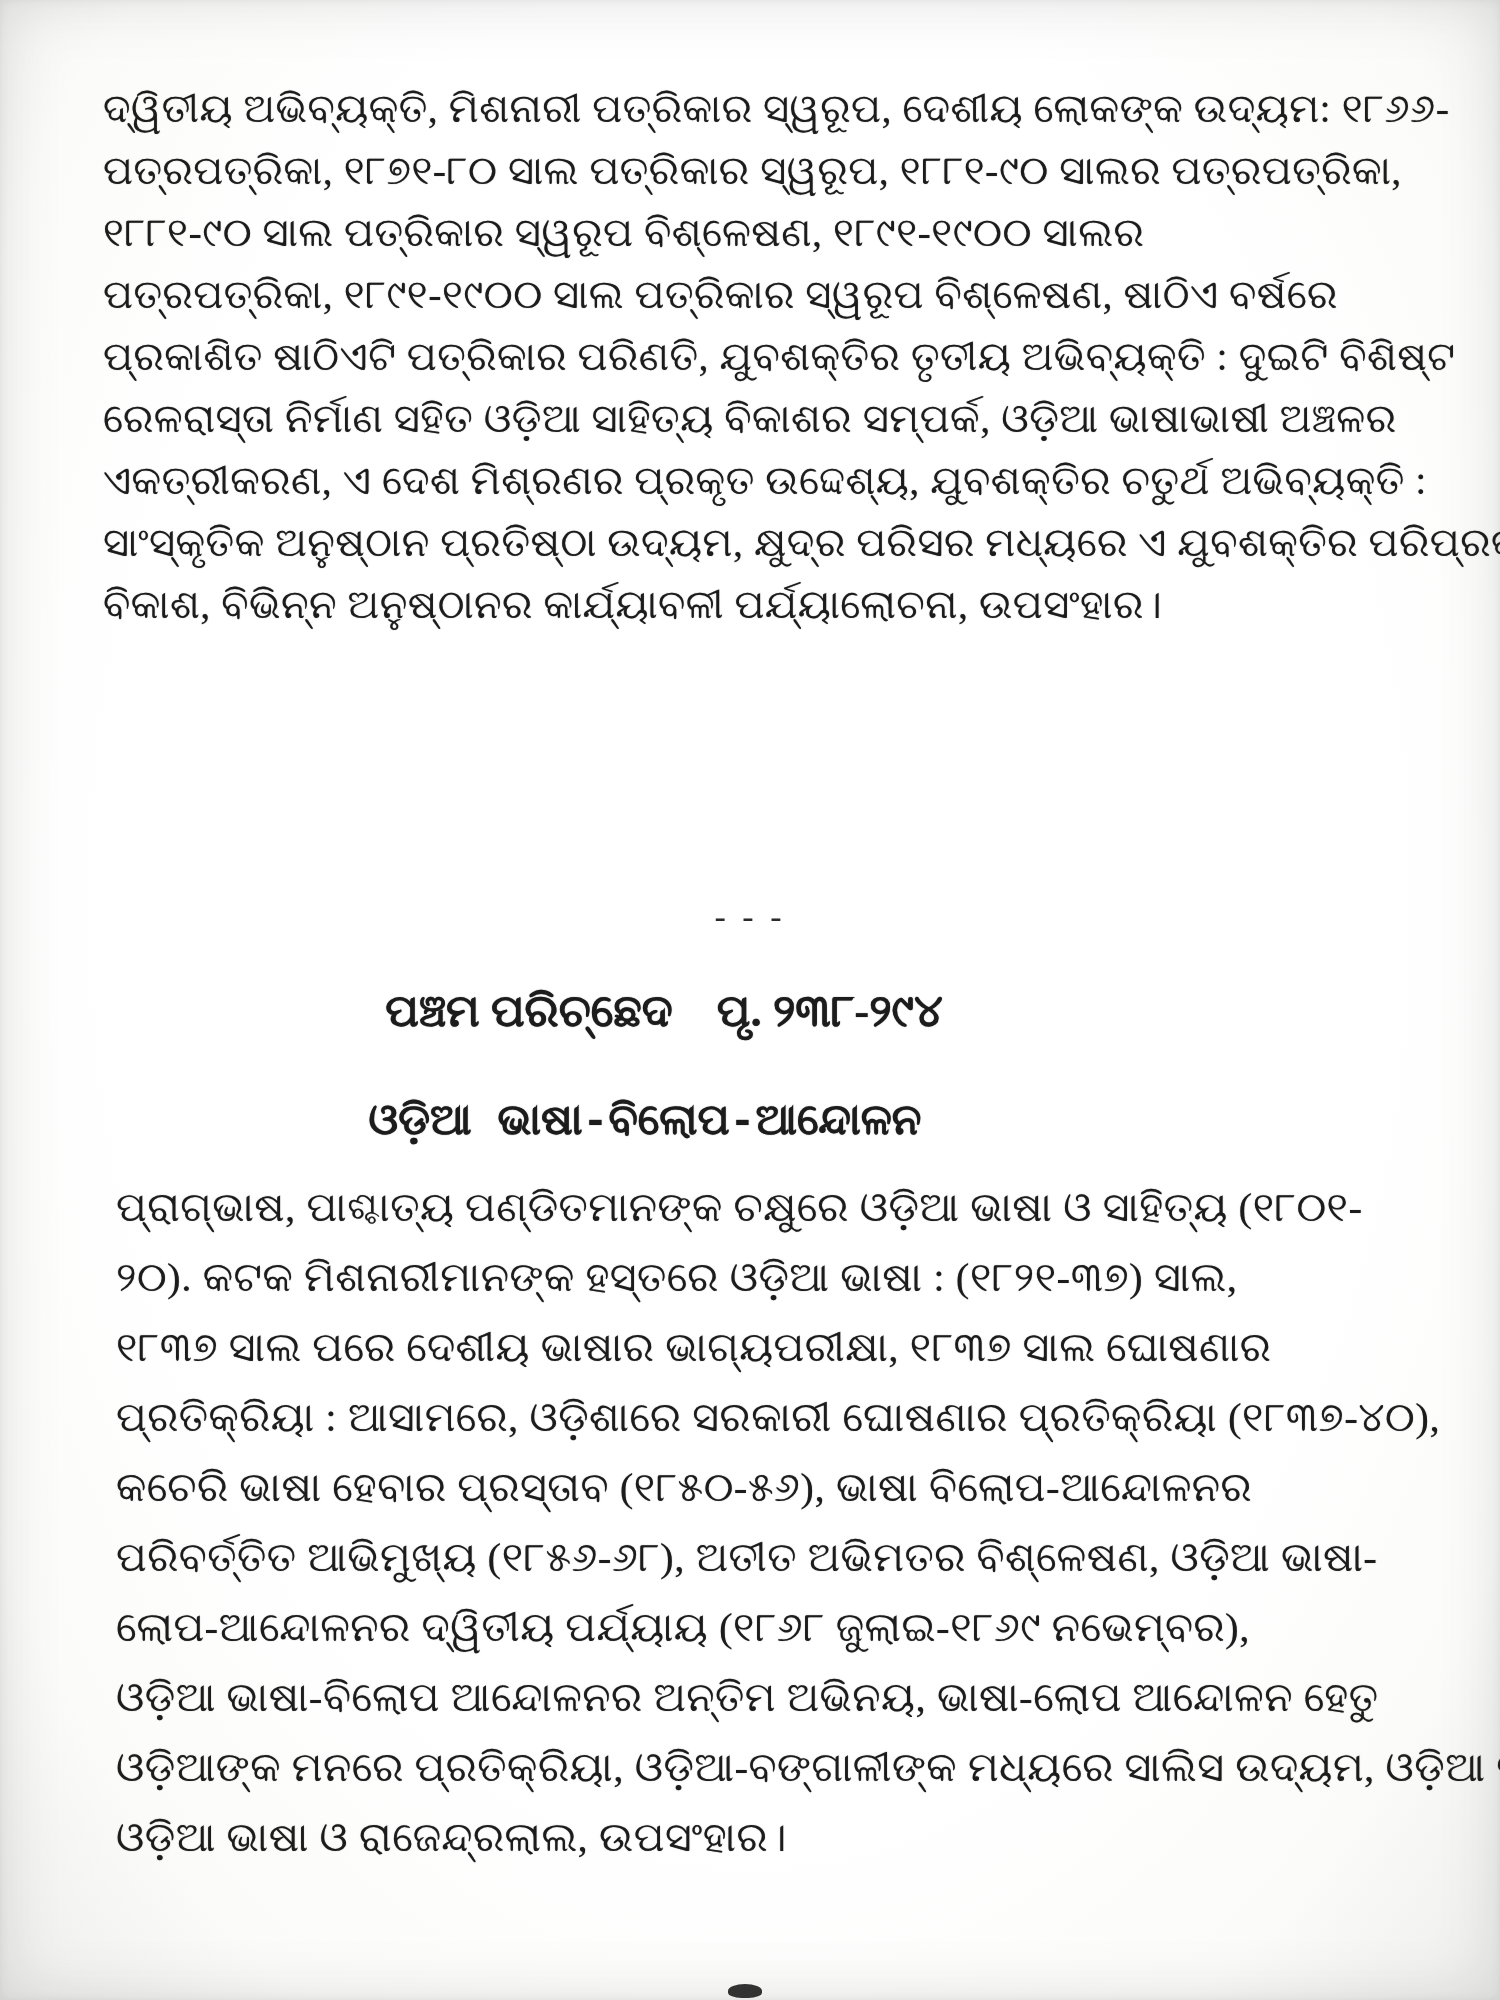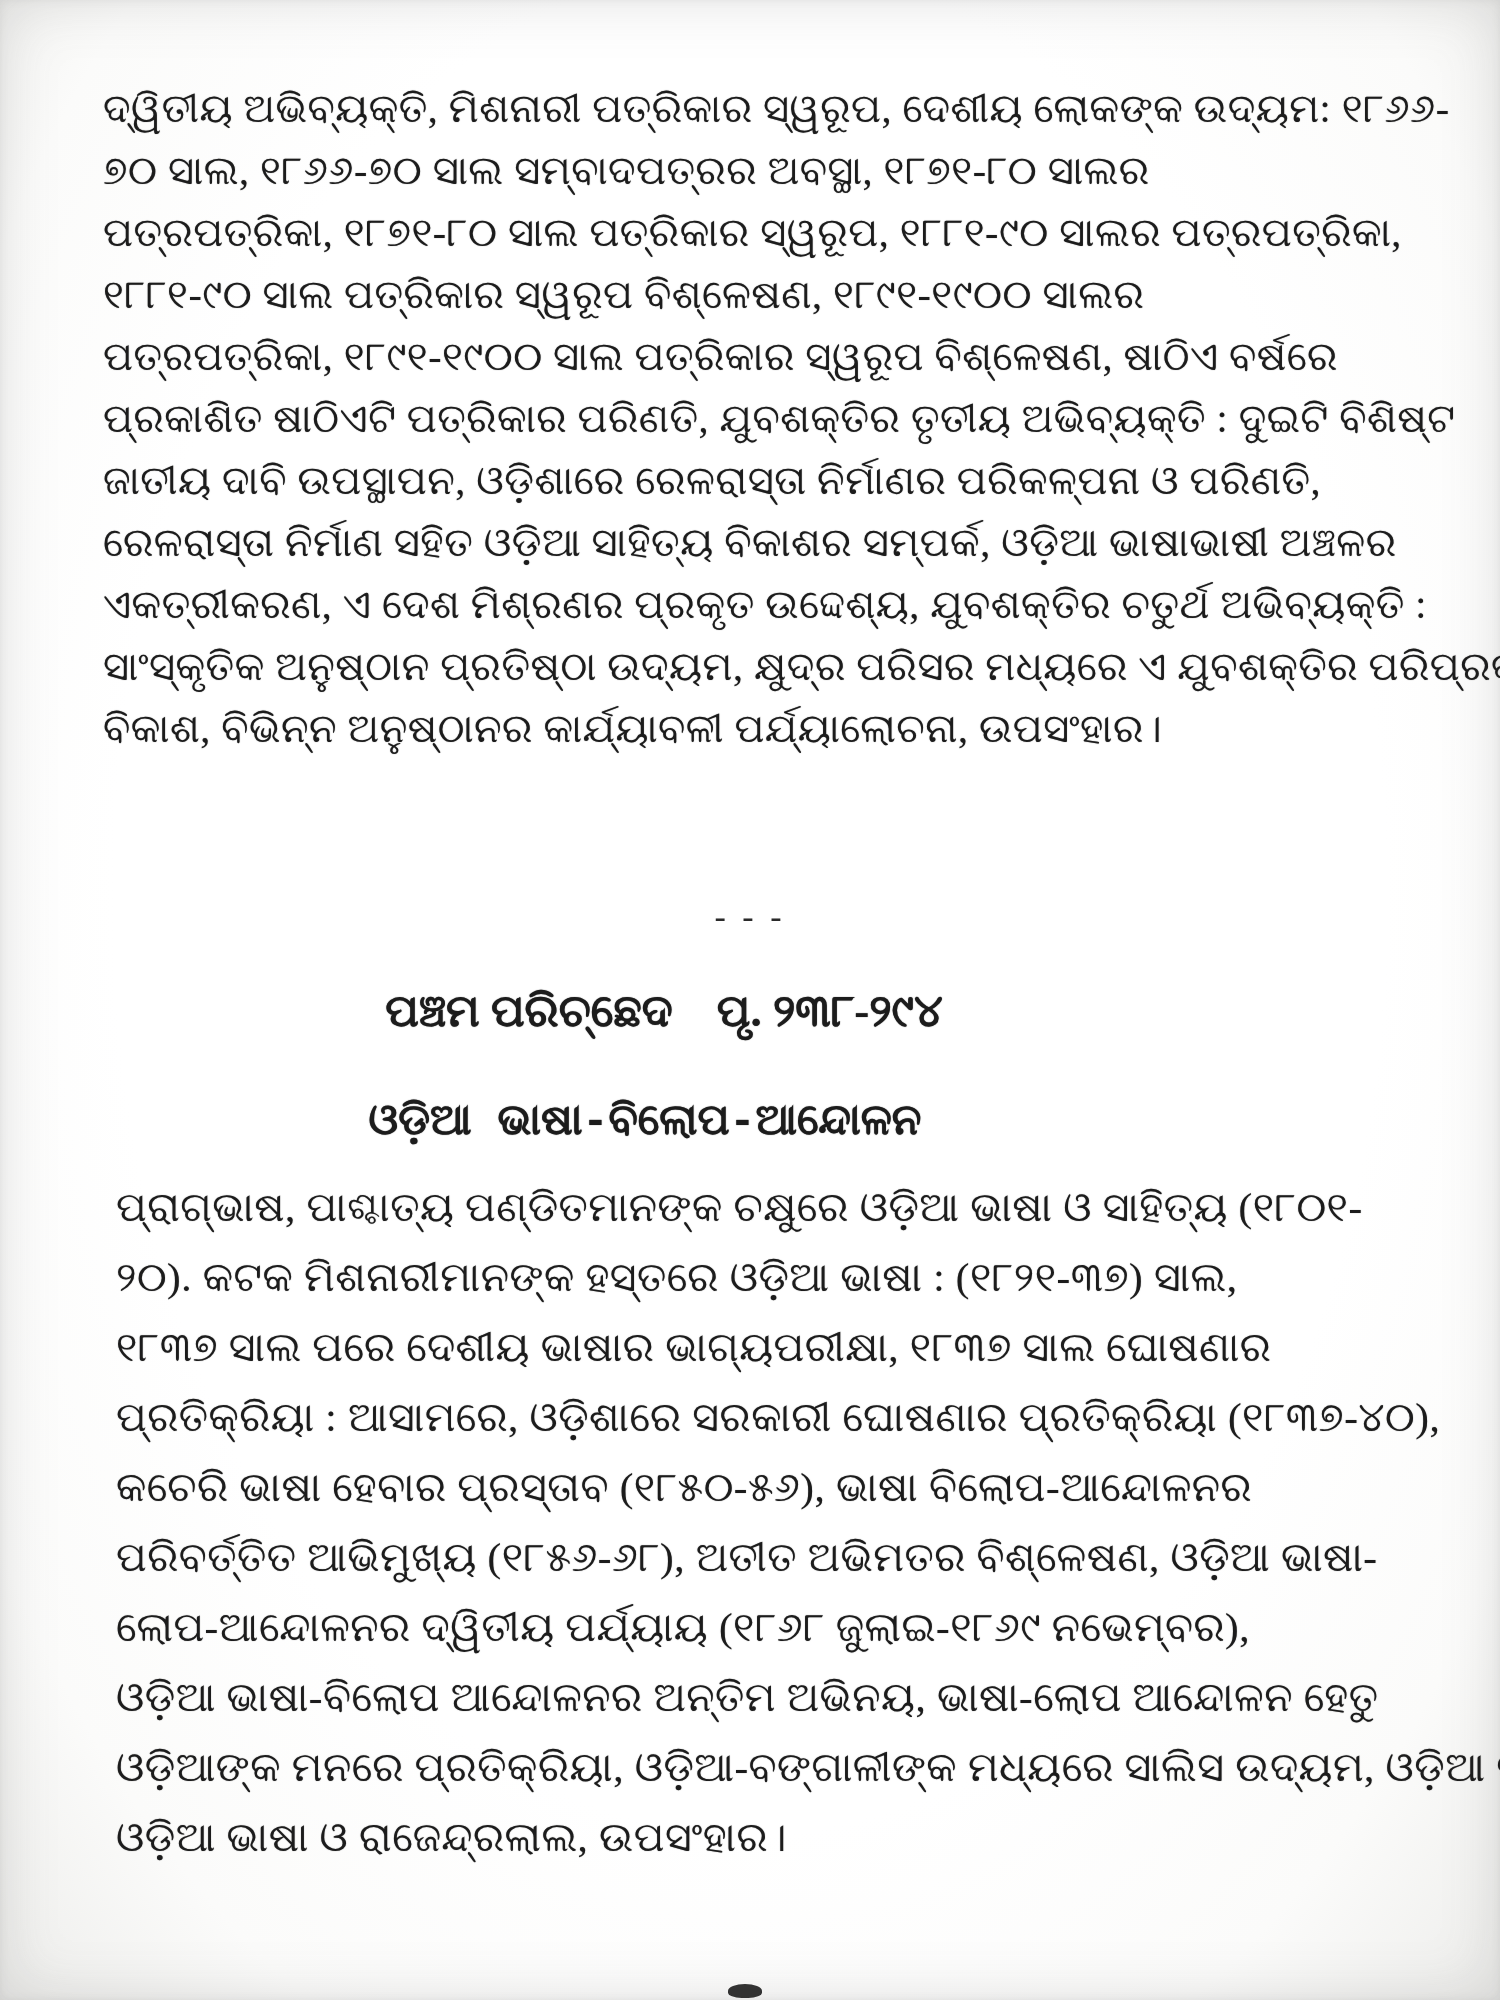--- a/index.html
+++ b/index.html
@@ -87,26 +87,24 @@
     opacity: 0.85;
   }
 </style>
 </head>
 <body>
 
 <div class="page">
 
   <div class="textblock para1" style="top:33px;margin-top:45px;">
     <div class="line">ଦ୍ୱିତୀୟ ଅଭିବ୍ୟକ୍ତି, ମିଶନାରୀ ପତ୍ରିକାର ସ୍ୱରୂପ, ଦେଶୀୟ ଲୋକଙ୍କ ଉଦ୍ୟମ: ୧୮୬୬-</div>
-    <div class="line">୭୦ ସାଲ, ୧୮୬୬-୭୦ ସାଲ ସମ୍ବାଦପତ୍ରର ଅବସ୍ଥା, ୧୮୭୧-୮୦ ସାଲର</div>
     <div class="line">ପତ୍ରପତ୍ରିକା, ୧୮୭୧-୮୦ ସାଲ ପତ୍ରିକାର ସ୍ୱରୂପ, ୧୮୮୧-୯୦ ସାଲର ପତ୍ରପତ୍ରିକା,</div>
     <div class="line">୧୮୮୧-୯୦ ସାଲ ପତ୍ରିକାର ସ୍ୱରୂପ ବିଶ୍ଳେଷଣ, ୧୮୯୧-୧୯୦୦ ସାଲର</div>
     <div class="line">ପତ୍ରପତ୍ରିକା, ୧୮୯୧-୧୯୦୦ ସାଲ ପତ୍ରିକାର ସ୍ୱରୂପ ବିଶ୍ଳେଷଣ, ଷାଠିଏ ବର୍ଷରେ</div>
     <div class="line">ପ୍ରକାଶିତ ଷାଠିଏଟି ପତ୍ରିକାର ପରିଣତି, ଯୁବଶକ୍ତିର ତୃତୀୟ ଅଭିବ୍ୟକ୍ତି : ଦୁଇଟି ବିଶିଷ୍ଟ</div>
-    <div class="line">ଜାତୀୟ ଦାବି ଉପସ୍ଥାପନ, ଓଡ଼ିଶାରେ ରେଳରାସ୍ତା ନିର୍ମାଣର ପରିକଳ୍ପନା ଓ ପରିଣତି,</div>
     <div class="line">ରେଳରାସ୍ତା ନିର୍ମାଣ ସହିତ ଓଡ଼ିଆ ସାହିତ୍ୟ ବିକାଶର ସମ୍ପର୍କ, ଓଡ଼ିଆ ଭାଷାଭାଷୀ ଅଞ୍ଚଳର</div>
     <div class="line">ଏକତ୍ରୀକରଣ, ଏ ଦେଶ ମିଶ୍ରଣର ପ୍ରକୃତ ଉଦ୍ଦେଶ୍ୟ, ଯୁବଶକ୍ତିର ଚତୁର୍ଥ ଅଭିବ୍ୟକ୍ତି :</div>
     <div class="line">ସାଂସ୍କୃତିକ ଅନୁଷ୍ଠାନ ପ୍ରତିଷ୍ଠା ଉଦ୍ୟମ, କ୍ଷୁଦ୍ର ପରିସର ମଧ୍ୟରେ ଏ ଯୁବଶକ୍ତିର ପରିପ୍ରକାଶ,</div>
     <div class="line">ବିକାଶ, ବିଭିନ୍ନ ଅନୁଷ୍ଠାନର କାର୍ଯ୍ୟାବଳୀ ପର୍ଯ୍ୟାଲୋଚନା, ଉପସଂହାର।</div>
   </div>
 
   <div class="separator">- - -</div>
 
   <div class="chapter-heading">
     <span>ପଞ୍ଚମ ପରିଚ୍ଛେଦ</span>

